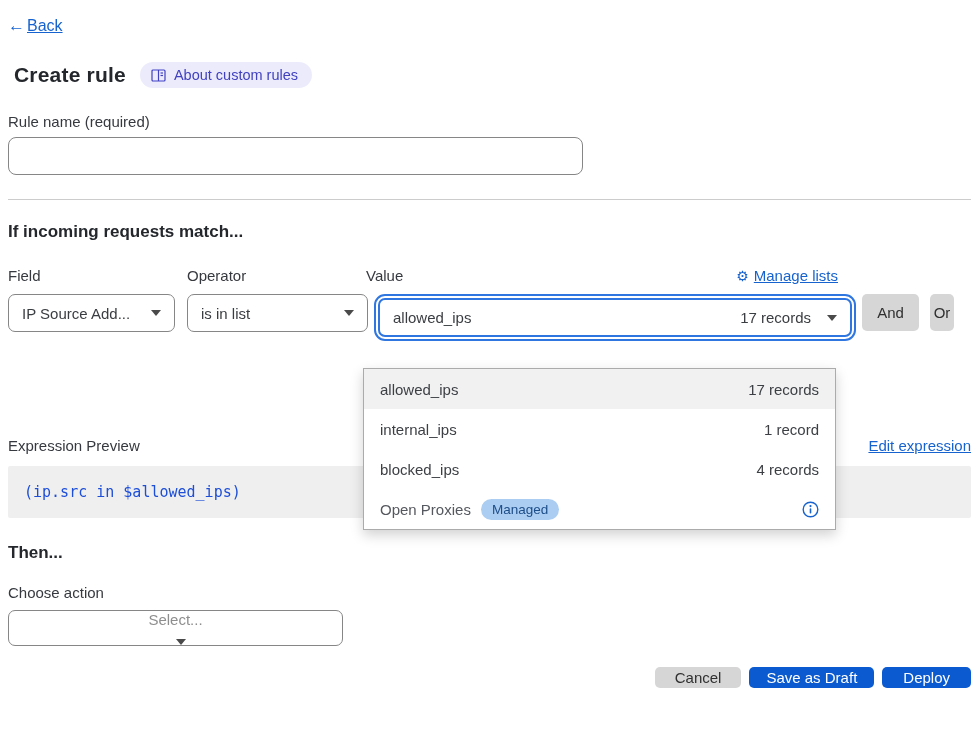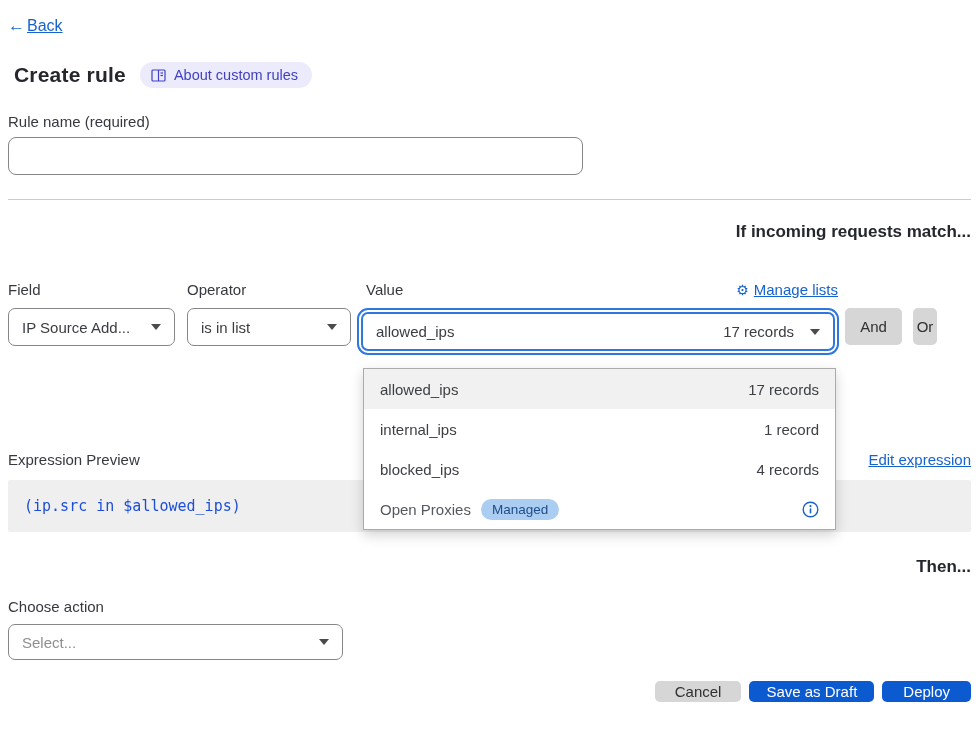--- a/index.html
+++ b/index.html
@@ -39,42 +39,42 @@
   .rule-name-input{
     margin-top:7px;display:block;width:575px;height:38px;
     border:1px solid #868686;border-radius:8px;background:#fff;
     font-size:15px;padding:0 12px;font-family:inherit;color:#36393f;outline:none;
   }
   .helper-text{margin-top:9px;font-size:15px;color:#4a4a4a;}
 
   .divider{border:none;border-top:1px solid #cccccc;margin-top:24px;}
 
   
-  .section-heading{font-size:17px;font-weight:bold;color:#24272c;text-align:right;}
+  .section-heading{font-size:17px;font-weight:bold;color:#24272c;}
   .match-heading{margin-top:22px;}
-  .cond-labels{position:relative;margin-top:39px;height:20px;font-size:15px;}
+  .cond-labels{position:relative;margin-top:25px;height:20px;font-size:15px;}
   .cond-labels .lbl-field{position:absolute;left:0;top:0;}
   .cond-labels .lbl-operator{position:absolute;left:179px;top:0;}
   .cond-labels .lbl-value{position:absolute;left:358px;top:0;}
   .manage-lists{
     position:absolute;right:133px;top:0;
     display:inline-flex;align-items:center;gap:5px;
     color:var(--link-blue);font-size:15px;cursor:pointer;
   }
   .manage-lists .gear-icon{font-size:14px;text-decoration:none;display:inline-block;}
   .manage-lists .manage-text{text-decoration:underline;}
 
   .cond-row{margin-top:7px;display:flex;align-items:flex-start;}
   .select-box{
     height:38px;border:1px solid #868686;border-radius:7px;background:#fff;
     display:flex;align-items:center;justify-content:space-between;
     padding:0 13px;font-size:15px;color:#3a3d41;cursor:pointer;
   }
   .field-select{width:167px;margin-right:12px;}
-  .operator-select{width:164px;margin-right:6px;gap:32px;}
+  .operator-select{width:181px;margin-right:6px;gap:32px;}
   .caret{
     width:0;height:0;border-left:5px solid transparent;border-right:5px solid transparent;
     border-top:6px solid #4a4a4a;margin-left:10px;flex:none;
   }
   .value-combo-outer{
     width:482px;height:47px;margin-right:6px;
     border:2px solid var(--focus-blue);border-radius:11px;padding:2px;background:#fff;
   }
   .value-combo{
     height:100%;border:2px solid var(--focus-blue);border-radius:7px;
@@ -117,21 +117,21 @@
     display:flex;align-items:center;padding:0 16px;
   }
   .expr-code{
     font-family:"DejaVu Sans Mono","Liberation Mono",monospace;
     font-size:15px;color:#1d4ed8;
   }
 
   
   .then-heading{margin-top:25px;}
   .action-label{margin-top:21px;}
-  .action-select{margin-top:9px;width:335px;height:36px;}
+  .action-select{margin-top:9px;width:335px;height:36px;flex-direction:column;}
   .action-placeholder{color:#8e8e8e;}
 
   
   .footer-row{margin-top:21px;display:flex;justify-content:flex-end;gap:8px;}
   .btn{height:21px;border:none;border-radius:5px;font-size:15px;cursor:pointer;font-family:inherit;}
   .cancel-button{background:#d6d6d6;color:#303030;padding:0 20px;}
   .btn-blue{background:var(--button-blue);color:#ffffff;}
   .save-draft-button{padding:0 17px;}
   .deploy-button{padding:0 21px;}
 </style>

